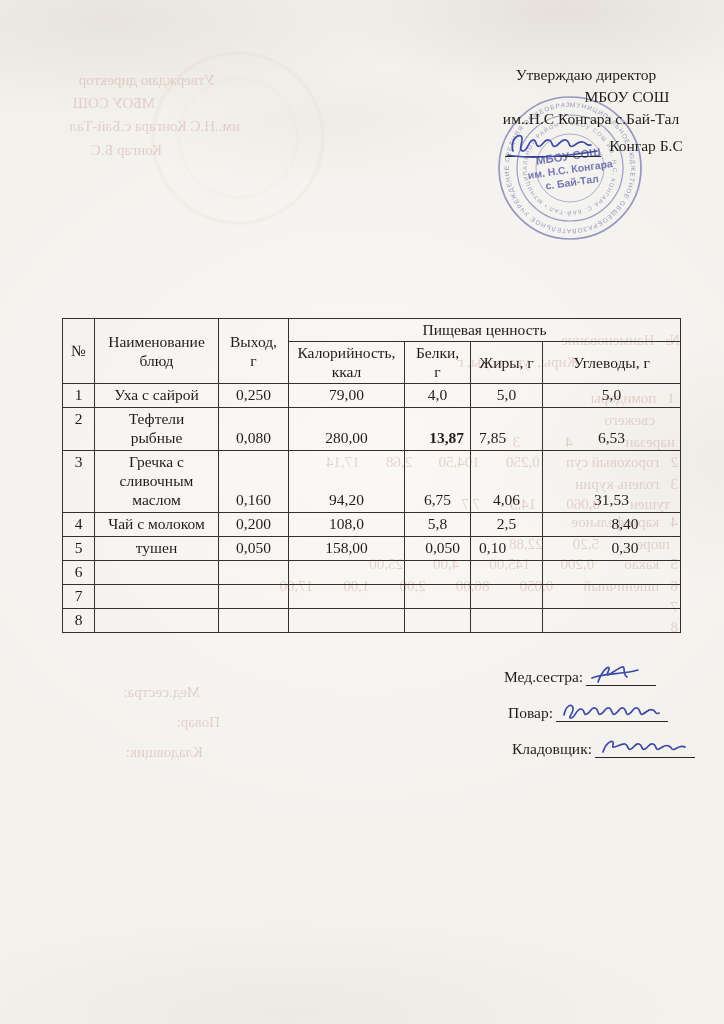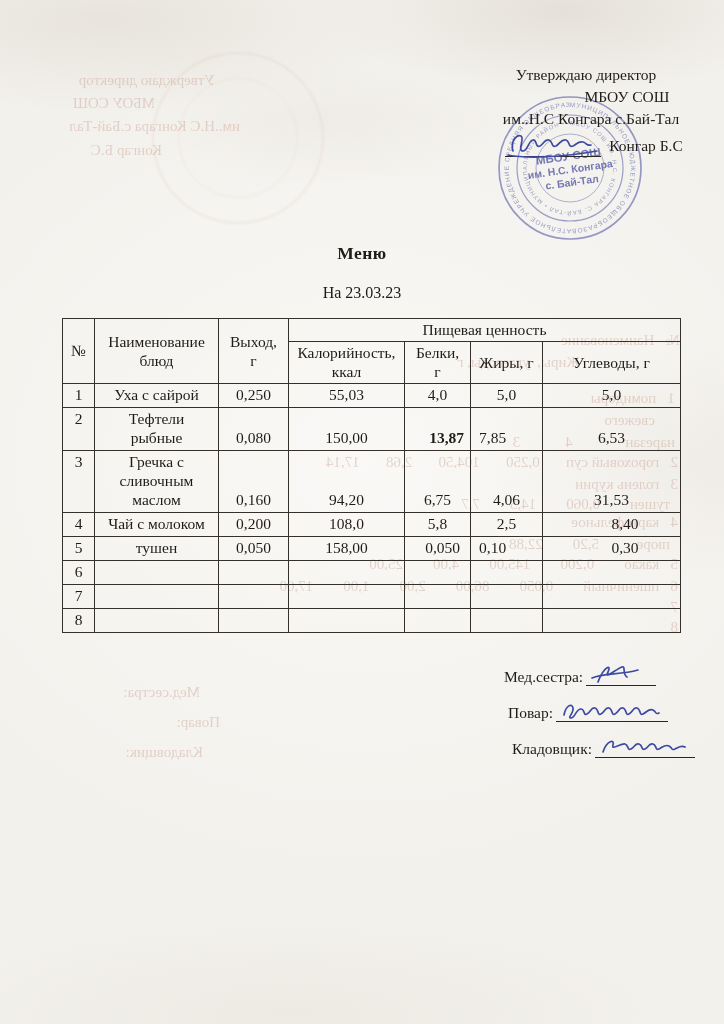--- a/index.html
+++ b/index.html
@@ -188,22 +188,20 @@
       <span class="sig-line">
         <svg width="96" height="30" viewBox="0 0 96 30" class="scribble">
           <path d="M8 22 C5 12 12 5 16 7 C20 9 12 22 18 22 C23 22 23 12 28 11 C32 10 30 19 35 17 C39 15 39 10 44 11 C48 12 46 19 51 17 C55 15 56 10 61 11 C65 12 63 19 68 17 C72 15 73 12 78 13 C82 14 81 17 86 16"></path>
           <path d="M3 26 C22 30 58 28 92 22" stroke-width="1.2"></path>
         </svg>
       </span>
       <span>Конгар Б.С</span>
     </div>
   </div>
 
-  <div class="title">Меню</div>
-  <div class="date">На 23.03.23</div>
 
   <table class="menu-table">
     <colgroup>
       <col style="width:32px">
         <col style="width:124px">
         <col style="width:70px">
       <col style="width:116px">
         <col style="width:66px">
         <col style="width:72px">
         <col style="width:138px">
@@ -224,31 +222,31 @@
 г</th>
         <th>Жиры, г</th>
         <th>Углеводы, г</th>
       </tr>
     </thead>
     <tbody>
         <tr>
           <td class="col-num">1</td>
           <td class="col-name">Уха с сайрой</td>
           <td class="col-out">0,250</td>
-          <td class="col-kcal">55,03</td>
+          <td class="col-kcal">79,00</td>
           <td class="col-protein">4,0</td>
           <td class="col-fat">5,0</td>
           <td class="col-carbs">5,0</td>
         </tr>
         <tr>
           <td class="col-num">2</td>
           <td class="col-name">Тефтели
 рыбные</td>
           <td class="col-out">0,080</td>
-          <td class="col-kcal">150,00</td>
+          <td class="col-kcal">280,00</td>
           <td class="col-protein">13,87</td>
           <td class="col-fat">7,85</td>
           <td class="col-carbs">6,53</td>
         </tr>
         <tr>
           <td class="col-num">3</td>
           <td class="col-name">Гречка с
 сливочным
 маслом</td>
           <td class="col-out">0,160</td>

